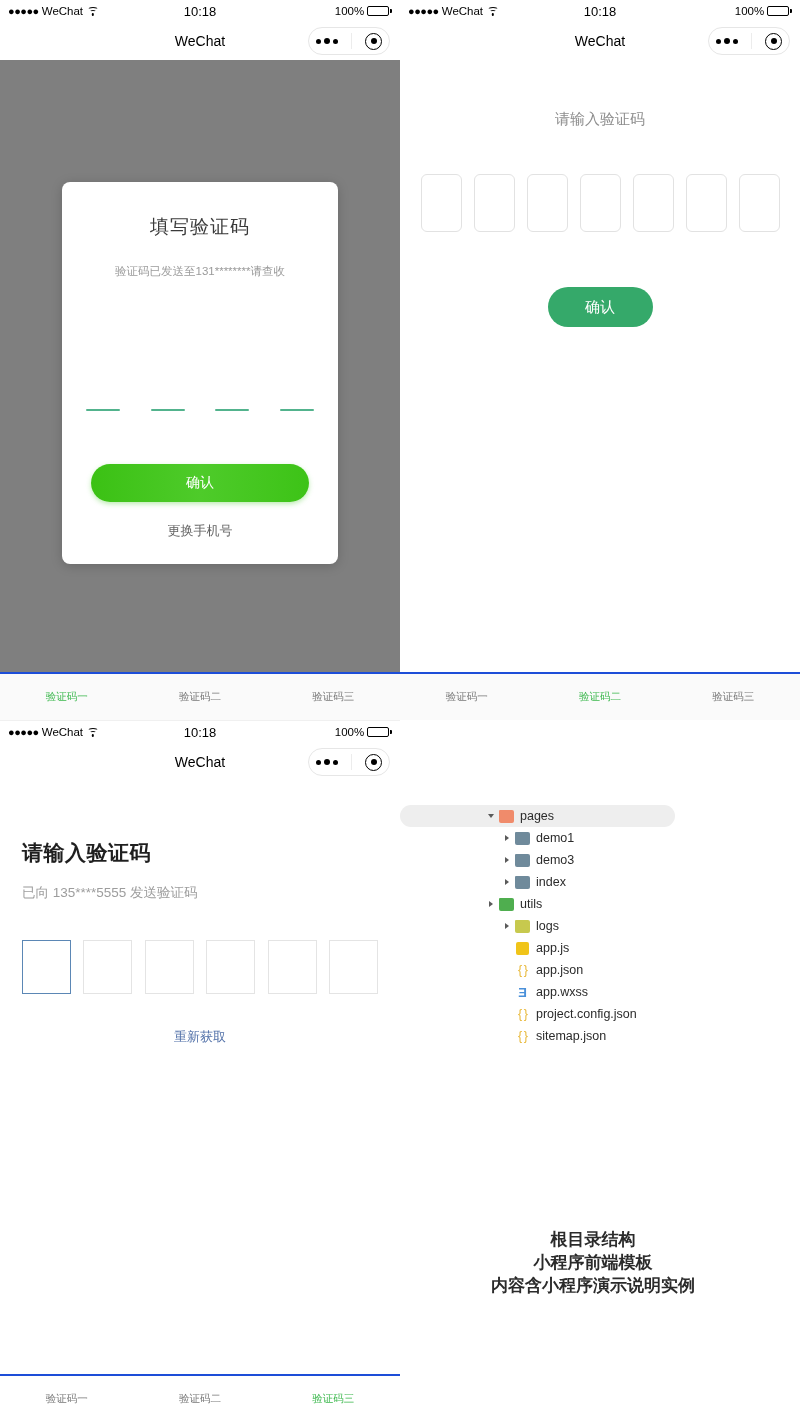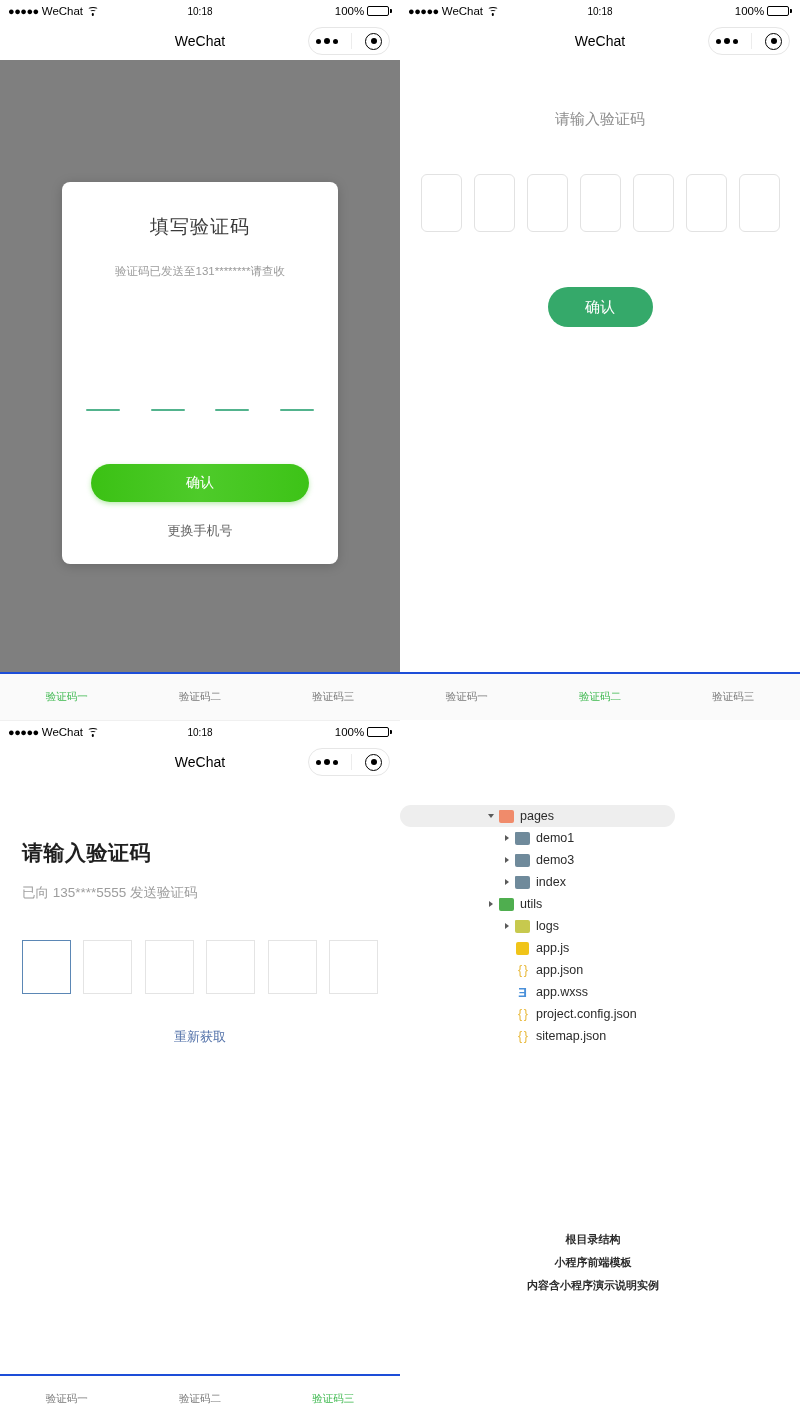--- a/index.html
+++ b/index.html
@@ -20,21 +20,21 @@
   }
   .sb-left { display: flex; align-items: center; gap: 3px; flex: 0 0 auto; width: 150px; }
   .dots { letter-spacing: -0.5px; font-size: 11px; }
   .carrier { font-size: 11.5px; }
   .wifi-icon { display: inline-block; width: 11px; height: 9px; position: relative; margin-left: 1px; }
   .wifi-icon i { position: absolute; border: 1.4px solid #000; border-bottom: none;
     border-left-color: transparent; border-right-color: transparent; border-radius: 50% 50% 0 0; left: 50%; transform: translateX(-50%); }
   .wifi-icon i:nth-child(1) { width: 11px; height: 5px; top: 0; }
   .wifi-icon i:nth-child(2) { width: 6px; height: 3px; top: 3px; }
   .wifi-dot { position: absolute; width: 2.4px; height: 2.4px; background: #000; border-radius: 50%; bottom: 0px; left: 50%; transform: translateX(-50%); }
-  .sb-center { flex: 1; text-align: center; font-size: 10px; }
+  .sb-center { flex: 1; text-align: center; font-size: 13px; }
   .sb-right { flex: 0 0 auto; width: 150px; display: flex; align-items: center; justify-content: flex-end; gap: 3px; }
   .battery { display: inline-flex; align-items: center; }
   .battery .body { width: 22px; height: 10px; border: 1.2px solid #000; border-radius: 2px; padding: 1px; }
   .battery .fill { width: 100%; height: 100%; background: #000; border-radius: 1px; }
   .battery .cap { width: 1.8px; height: 4px; background: #000; margin-left: 1px; border-radius: 0 1px 1px 0; }
 
   .navbar {
     height: 38px; display: flex; align-items: center; position: relative; background: #fff;
   }
   .nav-title { position: absolute; left: 0; right: 0; text-align: center; font-size: 14px; color: #000; }
@@ -125,21 +125,21 @@
   .folder-olive:before { background: #c7c94e; }
   .folder-green { background: #4fae4f; }
   .folder-green:before { background: #4fae4f; }
   .icon-js { width: 13px; height: 13px; background: #f0c419; border-radius: 2px; margin: 0 7px 0 3px; flex: 0 0 13px; }
   .icon-braces { width: 15px; flex: 0 0 15px; margin: 0 6px 0 2px; color: #e8b93b; font-size: 12.5px; text-align: center; letter-spacing: -1px; }
   .icon-wxss { width: 15px; flex: 0 0 15px; margin: 0 6px 0 2px; color: #4a90d9; font-size: 13px; text-align: center; font-weight: bold; }
   .tree-label { white-space: nowrap; }
   .indent1 { padding-left: 16px; }
   .indent0 { padding-left: 0px; border-radius: 11px; }
 
-  .p4-caption { position: absolute; left: 0; right: 14px; top: 508px; text-align: center; font-size: 11px; color: #2b2b2b; line-height: 23px; font-weight: bold; }
+  .p4-caption { position: absolute; left: 0; right: 14px; top: 508px; text-align: center; font-size: 17px; color: #2b2b2b; line-height: 23px; font-weight: bold; }
 
   .divider-v { position: absolute; left: 400px; top: 0; width: 1px; height: 672px; background: #ffffff; }
 </style>
 </head>
 <body>
 
 <div class="page">
 
   <div class="panel" id="panel1">
 

